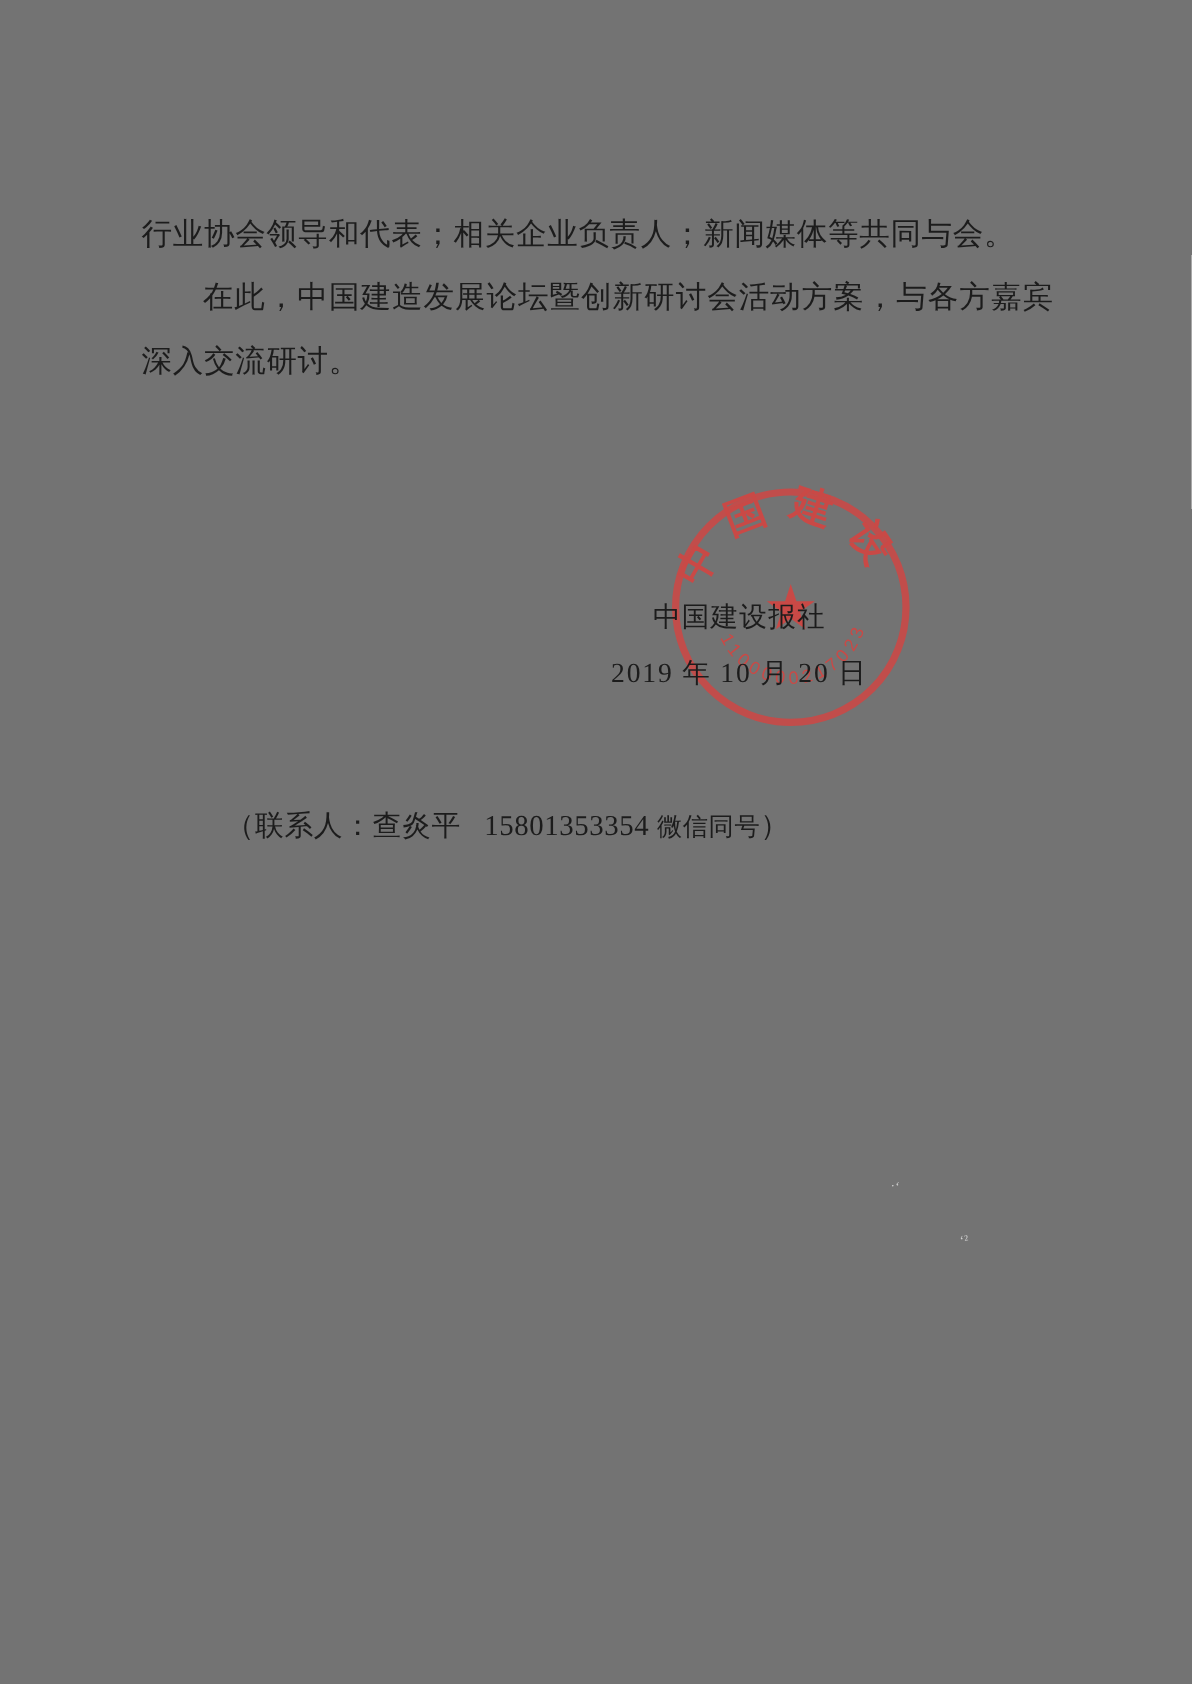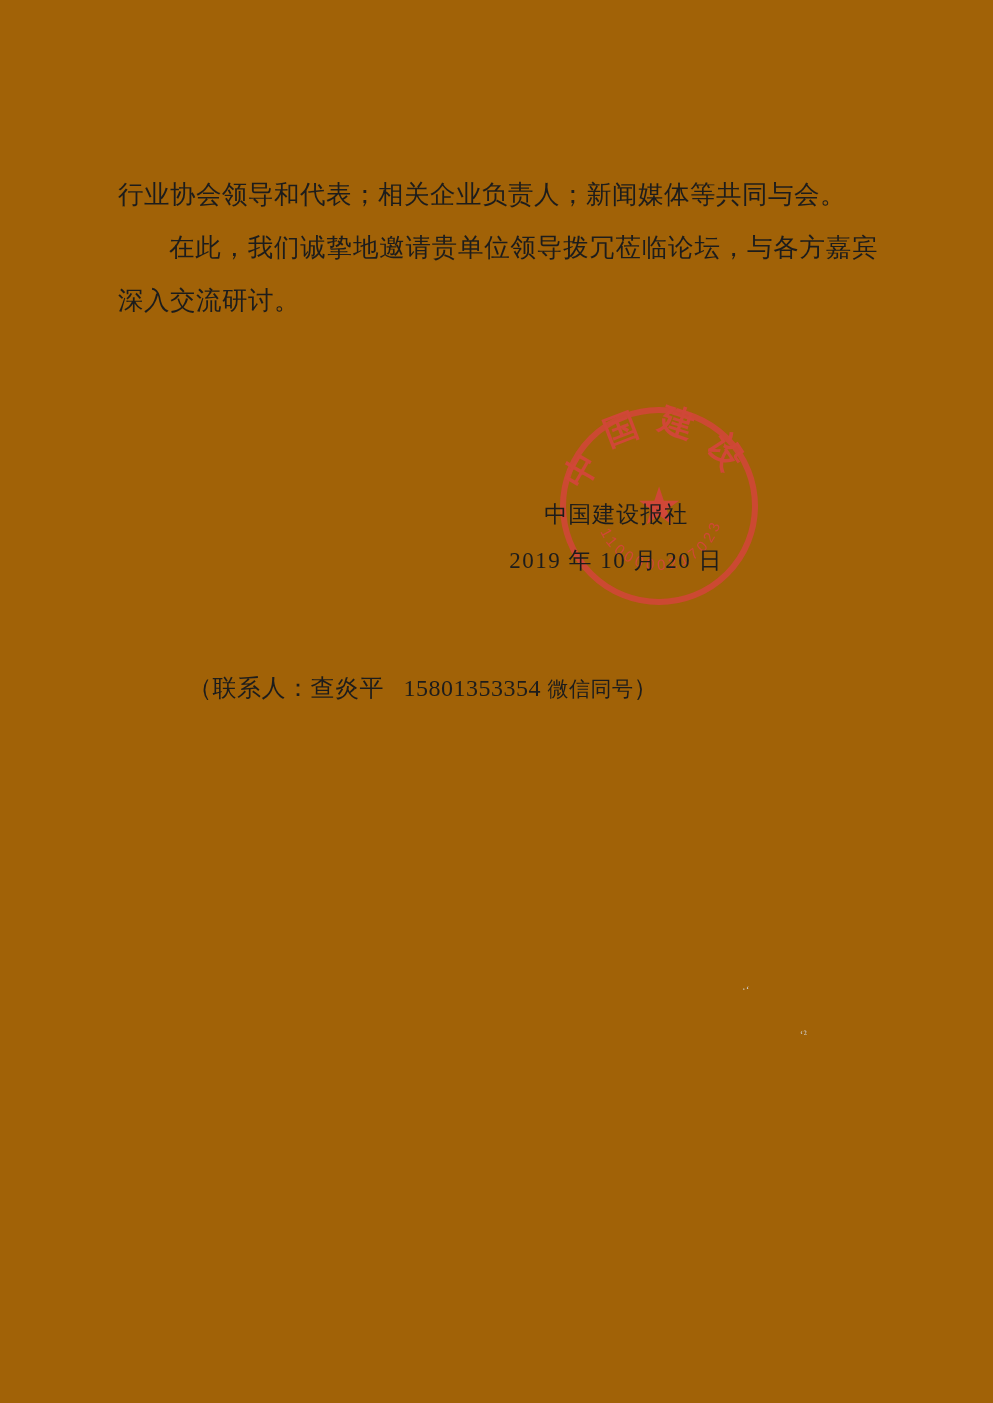--- a/index.html
+++ b/index.html
@@ -12,21 +12,21 @@
     background: #ffffff;
     font-family: "Liberation Serif", "DejaVu Serif", serif;
     color: #1a1a1a;
     position: relative;
     overflow: hidden;
   }
 
   .page {
     position: absolute;
     inset: 0;
-    background: #a16207;
+    background: #737373;
   }
 
   .doc-body {
     position: absolute;
     left: 118px;
     top: 168px;
     width: 760px;
   }
 
   .para {
@@ -103,21 +103,21 @@
   .smudge.a { left: 742px; top: 983px; transform: rotate(12deg); }
   .smudge.b { left: 800px; top: 1028px; transform: rotate(-8deg); }
 </style>
 </head>
 <body>
 
 <div class="page">
 
   <div class="doc-body">
     <p class="para">行业协会领导和代表；相关企业负责人；新闻媒体等共同与会。</p>
-    <p class="para indent">在此，我们诚挚地邀请贵单位领导拨冗莅临论坛，与各方嘉宾深入交流研讨。</p>
+    <p class="para indent">在此，中国建造发展论坛暨创新研讨会活动方案，与各方嘉宾深入交流研讨。</p>
   </div>
 
   <div class="seal-block">
 
     <div class="seal">
       <svg width="208" height="208" viewBox="0 0 208 208" xmlns="http://www.w3.org/2000/svg">
         <defs>
           <path id="arcTop" d="M 30 104 A 74 74 0 0 1 178 104"></path>
           <path id="arcBottom" d="M 40 104 A 64 64 0 0 0 168 104"></path>
         </defs>

